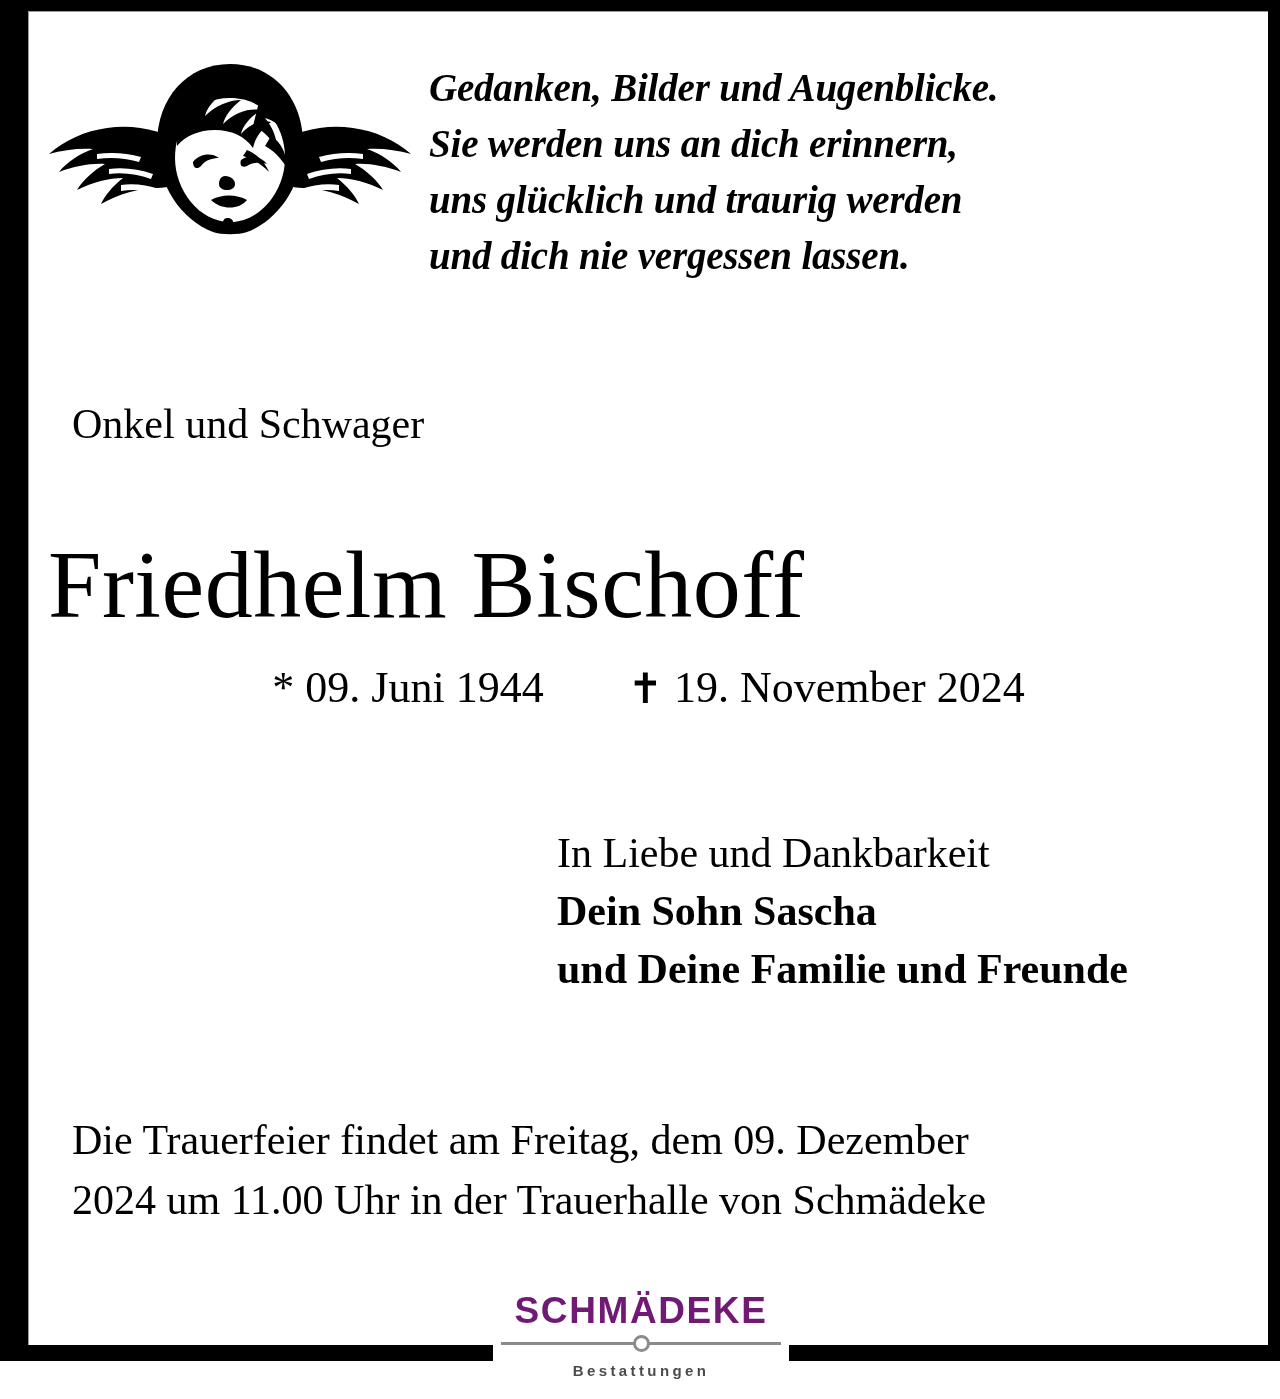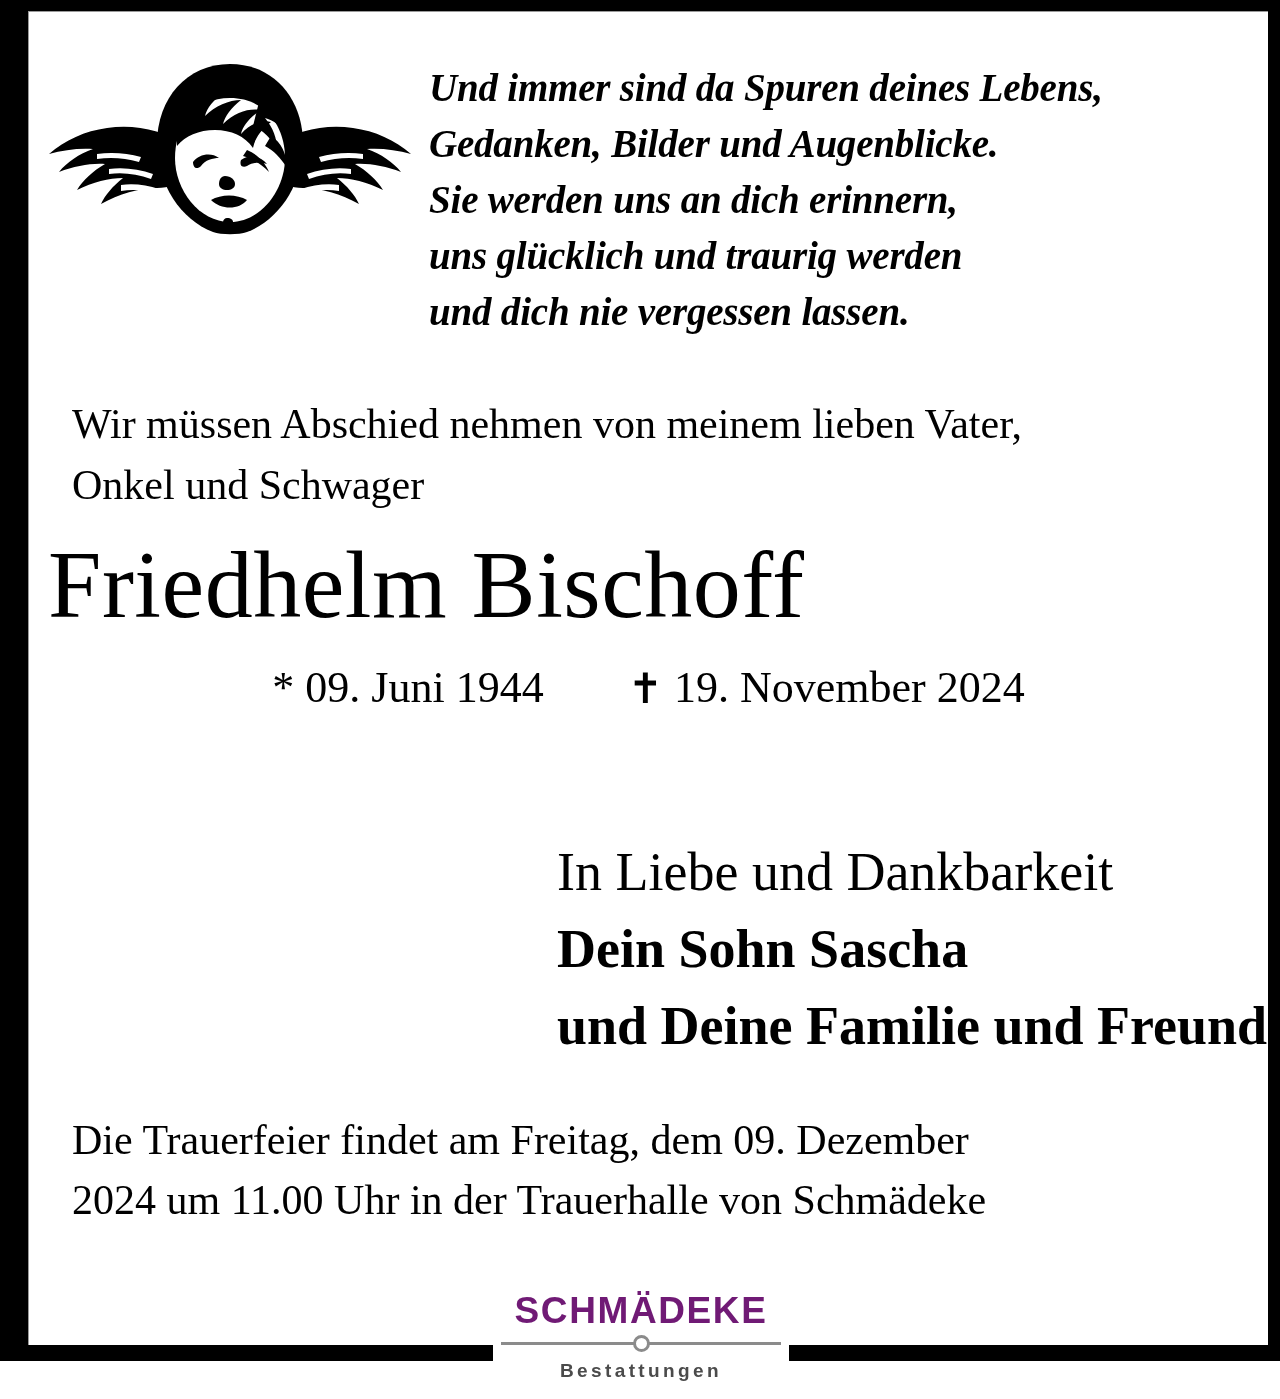--- a/index.html
+++ b/index.html
@@ -134,24 +134,23 @@
   }
 
   
   .dedication {
     position: absolute;
     left: 528px;
     top: 812px;
     width: 700px;
   }
   .ded-line {
-    font-size: 54px;
+    font-size: 42px;
     line-height: 58px;
     white-space: nowrap;
-    margin-top: 19px;
   }
   .ded-line.bold { font-weight: 700; }
 
   
   .service {
     position: absolute;
     left: 43px;
     top: 1098px;
     width: 1180px;
   }
@@ -202,21 +201,21 @@
     height: 17px;
     margin-left: -8px;
     border: 3px solid #8b8b8b;
     border-radius: 50%;
     background: #ffffff;
     box-sizing: border-box;
   }
   .logo-sub {
     font-family: "Liberation Sans", "DejaVu Sans", sans-serif;
     font-weight: 700;
-    font-size: 19px;
+    font-size: 15px;
     line-height: 30px;
     letter-spacing: 3.4px;
     color: #4b4b4b;
     margin-top: 4px;
   }
 </style>
 </head>
 <body>
 
 <div id="notice">
@@ -276,31 +275,29 @@
             <path d="M190 126 C196 126 200 130 200 134 C200 138 196 140 192 140 C188 140 184 138 184 134 C184 130 186 126 190 126 Z"></path>
 
             <path d="M176 150 C186 144 202 144 212 150 C204 160 186 160 176 150 Z"></path>
 
             <path d="M192 168 C196 168 198 170 198 172 C198 174 196 176 193 176 C190 176 188 174 188 172 C188 170 190 168 192 168 Z"></path>
           </g>
         </svg>
       </div>
 
       <div class="poem">
-        <div class="poem-line">Und immer sind da Spuren deines Lebens,</div>
         <div class="poem-line">Gedanken, Bilder und Augenblicke.</div>
         <div class="poem-line">Sie werden uns an dich erinnern,</div>
         <div class="poem-line">uns glücklich und traurig werden</div>
         <div class="poem-line">und dich nie vergessen lassen.</div>
       </div>
 
     </div>
 
     <div class="intro">
-      <div class="intro-line">Wir müssen Abschied nehmen von meinem lieben Vater,</div>
       <div class="intro-line">Onkel und Schwager</div>
     </div>
 
     <div class="name">Friedhelm Bischoff</div>
 
     <div class="dates">
       <span class="sym-star">*</span>
       <span>09. Juni 1944</span>
       <span class="gap"></span>
       <span class="sym-cross">✝</span>

